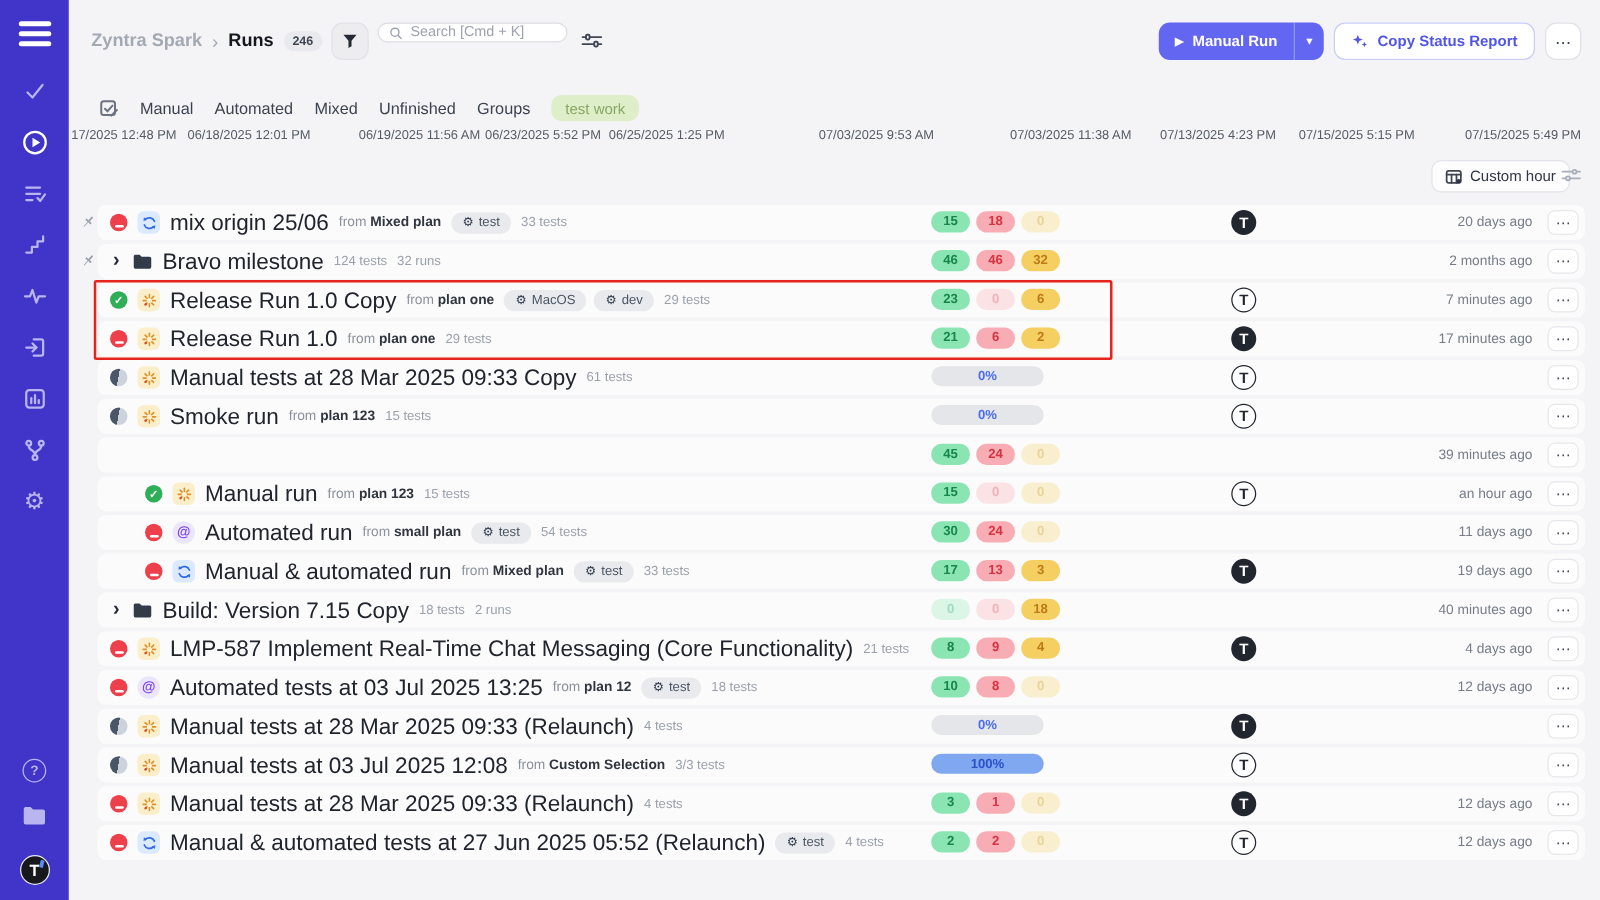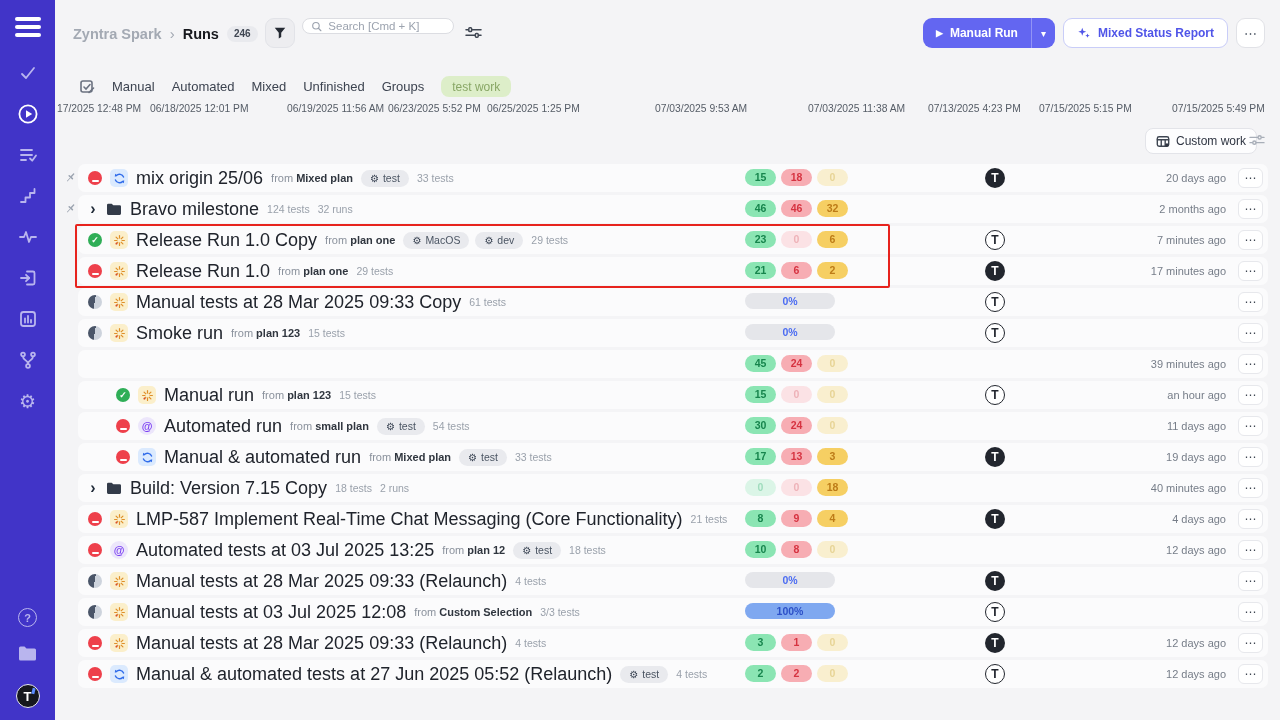--- a/index.html
+++ b/index.html
@@ -16,21 +16,21 @@
   .nav .active svg { stroke:#ffffff; }
   .gear-glyph { font-size:19px; line-height:1; color:#b9b5ee; }
   .side-bottom { position:absolute; bottom:12px; left:0; width:55px; display:flex; flex-direction:column; align-items:center; gap:17px; }
   .help-circle { width:19px; height:19px; border:1.7px solid #b9b5ee; border-radius:50%; color:#b9b5ee; font-size:11px; font-weight:bold; display:flex; align-items:center; justify-content:center; }
   .side-avatar { width:24px; height:24px; border-radius:50%; background:#16181e; border:1.5px solid #e8e8f5; color:#fff; font-size:13px; font-weight:bold; display:flex; align-items:center; justify-content:center; position:relative; }
   .side-avatar i { position:absolute; right:4px; top:3px; width:2.5px; height:6px; background:#5b8cff; transform:rotate(14deg); }
 
   
   .content { position:absolute; left:55px; top:0; right:0; bottom:0; background:#f4f4f6; }
 
-  .breadcrumb { position:absolute; left:18px; top:25px; font-size:14.5px; display:flex; align-items:center; gap:8px; }
+  .breadcrumb { position:absolute; left:18px; top:25px; font-size:14.5px; display:flex; align-items:flex-start; gap:8px; }
   .bc-project { color:#a3a9b3; font-weight:bold; }
   .bc-sep { color:#a3a9b3; font-size:15px; }
   .bc-page { color:#16181d; font-weight:bold; }
   .bc-badge { background:#e9eaee; color:#3f4652; font-size:10px; font-weight:bold; padding:2.5px 7px; border-radius:8px; }
 
   .filter-btn { position:absolute; left:210px; top:18px; width:30px; height:30px; background:#ededf0; border:1px solid #e2e3e8; border-radius:9px; display:flex; align-items:center; justify-content:center; cursor:pointer; }
   .search-box { position:absolute; left:247px; top:18px; width:152px; height:16px; background:#fff; border:1px solid #dcdde2; border-radius:9px; display:flex; align-items:center; padding:0 8px; gap:6px; }
   .search-box input { border:none; outline:none; width:100%; font-size:11.5px; color:#374151; font-family:"Liberation Sans",sans-serif; background:transparent; }
   .search-box input::placeholder { color:#9ca3af; }
   .adjust-icon { position:absolute; left:410px; top:25px; }
@@ -220,21 +220,21 @@
           <span>Manual Run</span>
         </span>
       <span class="mr-divider"></span>
       <span class="mr-caret">▾</span>
     </div>
     <div class="report-btn">
       <svg width="14" height="14" viewBox="0 0 16 16">
           <path d="M6 2 L7.2 5.3 L10.5 6.5 L7.2 7.7 L6 11 L4.8 7.7 L1.5 6.5 L4.8 5.3 Z" fill="#5055e8"></path>
           <path d="M12 8.5 L12.7 10.3 L14.5 11 L12.7 11.7 L12 13.5 L11.3 11.7 L9.5 11 L11.3 10.3 Z" fill="#5055e8"></path>
         </svg>
-      <span>Mixed Status Report</span>
+      <span>Copy Status Report</span>
     </div>
     <div class="dots-top">
         <span>⋯</span>
       </div>
   </div>
 
   <div class="tabs">
     <svg width="16" height="16" viewBox="0 0 16 16" class="hdr-icon" style="stroke:#6b7280;">
         <rect x="2" y="2" width="11" height="11" rx="2"></rect>
         <polyline points="5,8 7,10 11,5.5"></polyline>
@@ -262,21 +262,21 @@
   </div>
 
   <div class="custom-view">
     <svg width="14" height="13" viewBox="0 0 16 14" class="hdr-icon">
         <rect x="1.5" y="1.5" width="13" height="11" rx="2"></rect>
         <line x1="1.5" y1="5" x2="14.5" y2="5"></line>
         <line x1="6" y1="5" x2="6" y2="12.5"></line>
         <line x1="10.5" y1="5" x2="10.5" y2="12.5"></line>
         <circle cx="12.5" cy="11" r="2" fill="#2f3542" stroke="none"></circle>
       </svg>
-    <span>Custom work</span>
+    <span>Custom hour</span>
   </div>
   <svg class="cv-sliders" width="16" height="14" viewBox="0 0 18 16" style="stroke:#a8aeb8; fill:none; stroke-width:1.6; stroke-linecap:round;">
       <line x1="1" y1="5" x2="17" y2="5"></line>
       <line x1="1" y1="11" x2="17" y2="11"></line>
       <circle cx="12" cy="5" r="1.8" fill="#f4f4f6"></circle>
       <circle cx="6" cy="11" r="1.8" fill="#f4f4f6"></circle>
     </svg>
 
   <div class="runs" id="runs-list">
     <div class="red-box"></div>

